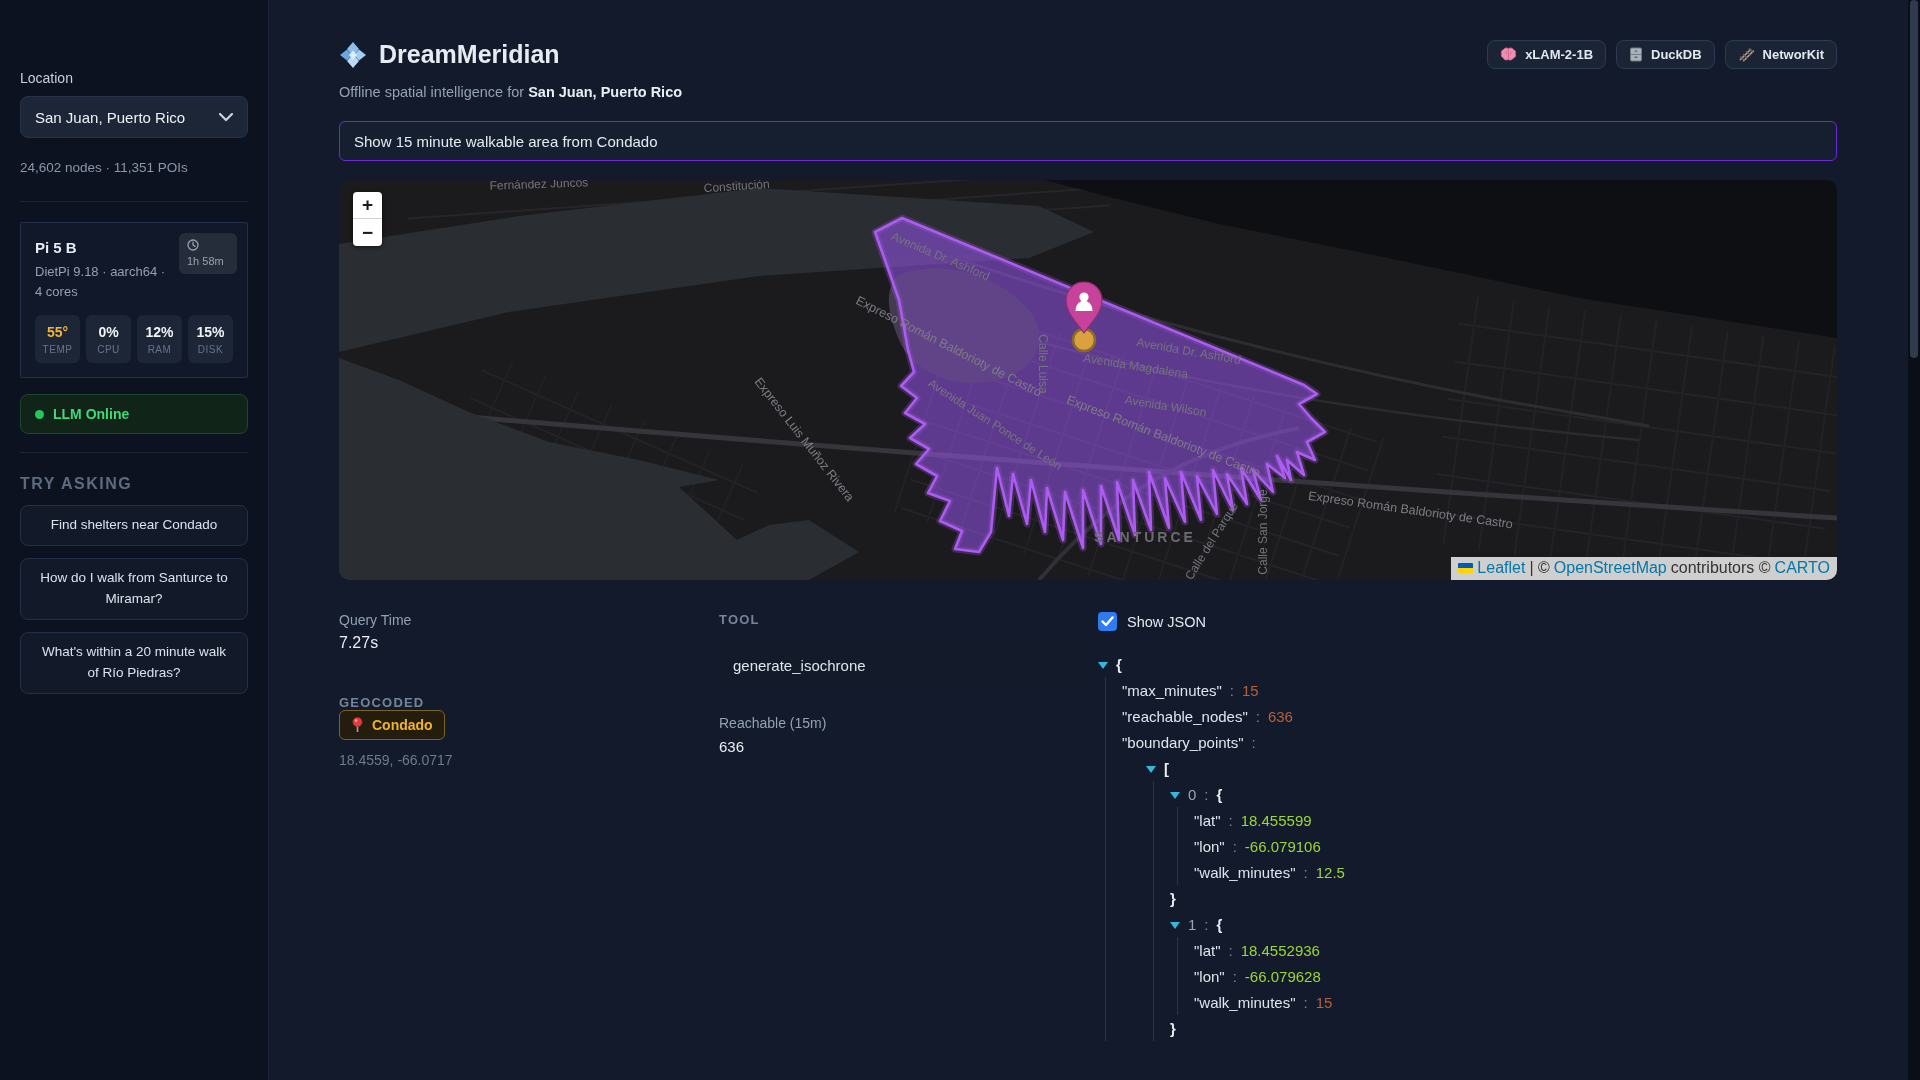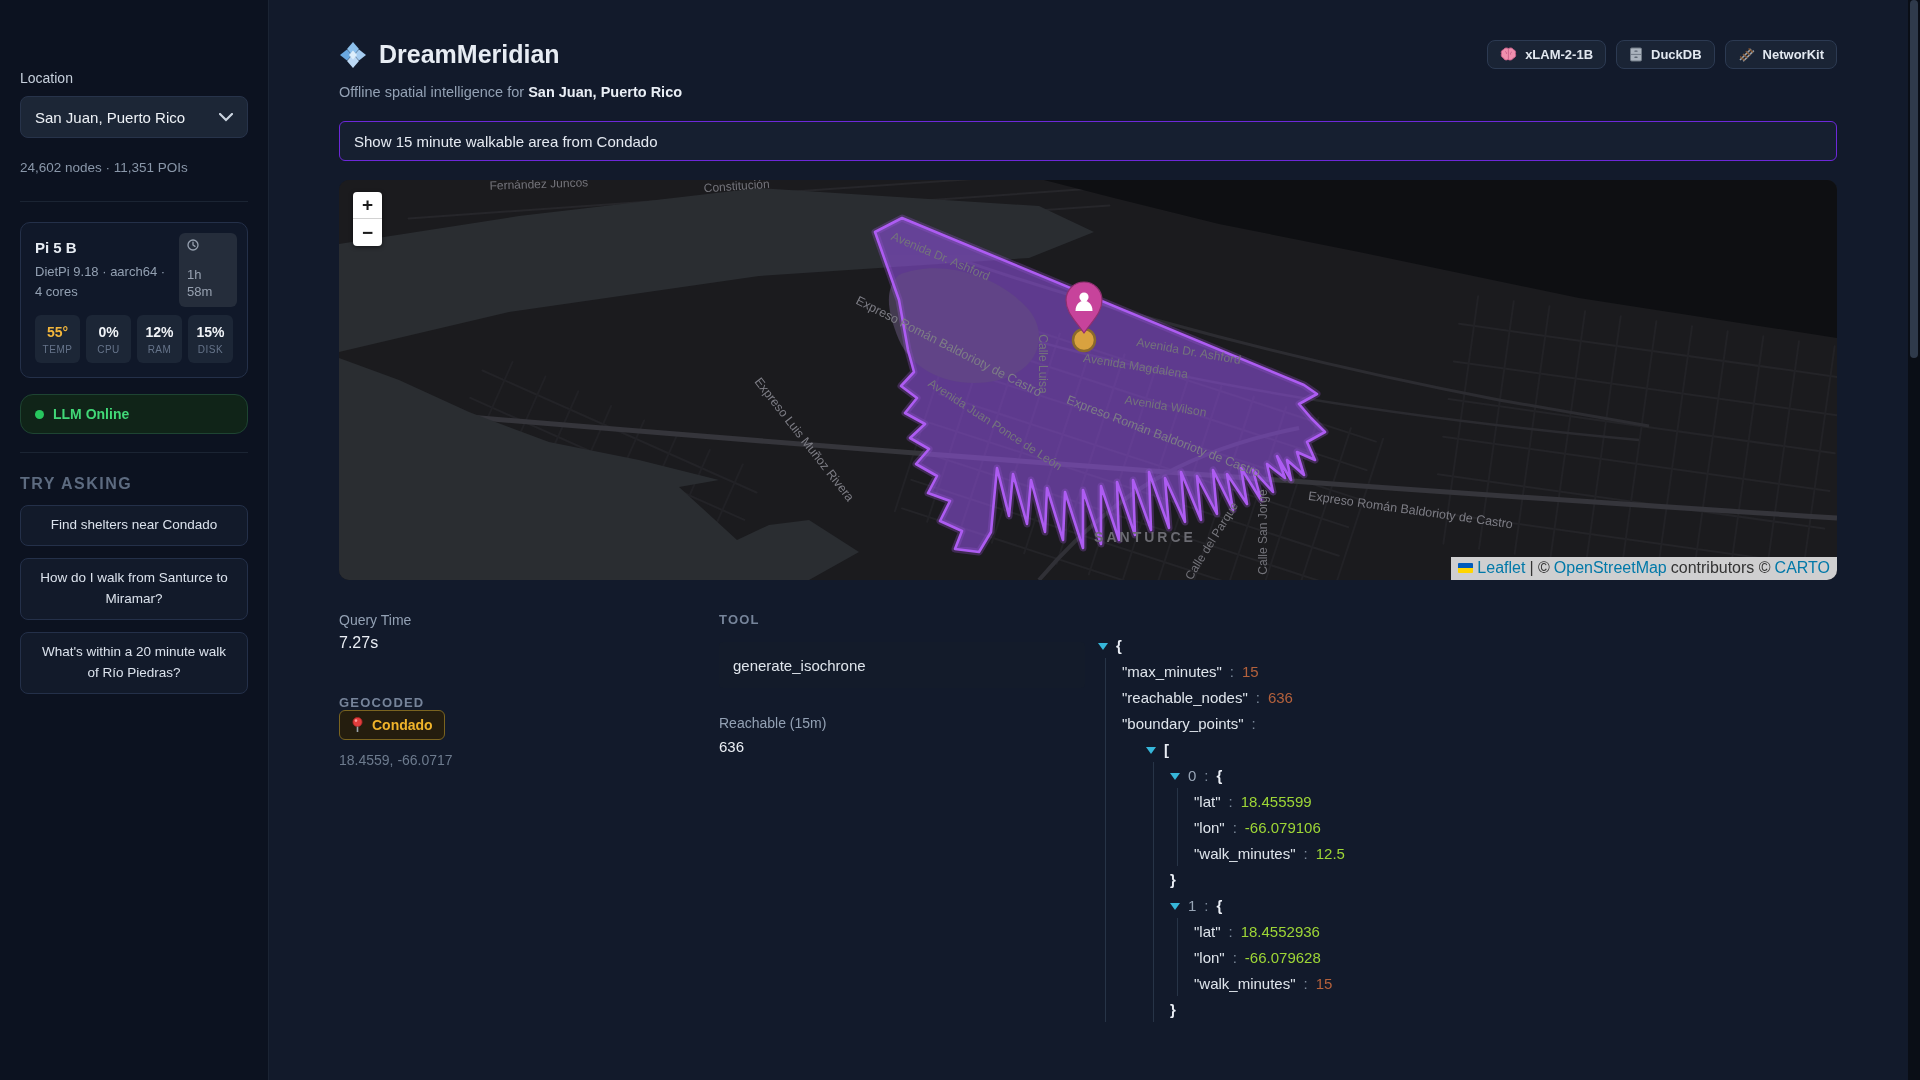--- a/index.html
+++ b/index.html
@@ -4,30 +4,30 @@
 <style>
   * { margin:0; padding:0; box-sizing:border-box; }
   html,body { width:1920px; height:1080px; overflow:hidden; background:#121a2b; font-family:"Liberation Sans",sans-serif; color:#e7ecf3; }
 
   
   .sidebar { position:fixed; left:0; top:0; width:269px; height:1080px; background:#0c1220; border-right:1px solid #1b2434; padding:70px 20px 0 20px; }
   .loc-label { font-size:14px; color:#c6cfdb; }
   .loc-select { margin-top:10px; height:42px; background:#1c2636; border:1px solid #27334a; border-radius:8px; display:flex; align-items:center; justify-content:space-between; padding:0 14px; font-size:15px; color:#eef2f7; cursor:pointer; }
   .nodes-line { margin-top:22px; font-size:13.5px; color:#8a97a9; }
   .sep { border:none; border-top:1px solid #1b2433; margin-top:26px; }
-  .pi-card { position:relative; margin-top:20px; border:1px solid #243049; border-radius:10px; padding:16px 14px 14px 14px; background:#101829; }
+  .pi-card { position:relative; margin-top:20px; border:1px solid #243049; border-radius:2px; padding:16px 14px 14px 14px; background:#101829; }
   .pi-name { font-size:15px; font-weight:bold; }
   .pi-os { margin-top:6px; font-size:13px; line-height:1.5; color:#93a0b2; padding-right:60px; }
-  .uptime { position:absolute; right:10px; top:10px; width:58px; background:rgba(44,52,66,.75); border-radius:6px; padding:6px 8px; font-size:13px; color:#97a1b0; line-height:1.3; display:flex; flex-wrap:wrap; align-items:center; gap:16px; }
+  .uptime { position:absolute; right:10px; top:10px; width:58px; background:rgba(44,52,66,.75); border-radius:6px; padding:6px 8px; font-size:11px; color:#97a1b0; line-height:1.3; display:flex; flex-wrap:wrap; align-items:center; gap:3px; }
   .tiles { display:grid; grid-template-columns:repeat(4,1fr); gap:6px; margin-top:14px; }
   .tile { background:#1c2636; border-radius:6px; text-align:center; padding:9px 2px 8px 2px; }
   .tile .v { font-size:14px; font-weight:bold; color:#f0f3f7; }
   .tile.amber .v { color:#f2b63c; }
   .tile .l { margin-top:4px; font-size:10px; letter-spacing:.5px; color:#66748a; }
-  .llm { margin-top:16px; background:#102418; border:1px solid #1e4432; border-radius:13px; padding:11px 14px; display:flex; align-items:center; gap:9px; font-size:14px; font-weight:bold; color:#41d877; }
+  .llm { margin-top:16px; background:#102418; border:1px solid #1e4432; border-radius:8px; padding:11px 14px; display:flex; align-items:center; gap:9px; font-size:14px; font-weight:bold; color:#41d877; }
   .llm .dot { width:9px; height:9px; border-radius:50%; background:#27c75e; }
   .try-label { margin-top:22px; font-size:16px; font-weight:bold; letter-spacing:1.5px; color:#5d6b80; }
   .sugg { margin-top:12px; width:100%; background:#121a2a; border:1px solid #243049; border-radius:8px; padding:9px 14px; font-size:13.5px; line-height:1.55; color:#dbe2ec; text-align:center; cursor:pointer; }
 
   
   .main { margin-left:269px; padding:40px 83px 0 70px; }
   .hdr { display:flex; align-items:center; justify-content:space-between; }
   .hdr-left { display:flex; align-items:center; gap:12px;justify-content:center; }
   .app-title { font-size:25px; font-weight:bold; }
   .badges { display:flex; gap:10px; }
@@ -321,20 +321,28 @@
     </div>
 
     <div>
       <div class="sec-label">TOOL</div>
       <div class="tool-box">generate_isochrone</div>
       <div class="reach-label">Reachable (15m)</div>
       <div class="reach-value">636</div>
     </div>
 
     <div>
+      <div class="chk-row">
+        <div class="chk">
+          <svg width="13" height="11" viewBox="0 0 13 11">
+              <polyline points="1.5,5.5 5,9 11.5,1.5" fill="none" stroke="#fff" stroke-width="2.4" stroke-linecap="round" stroke-linejoin="round"></polyline>
+            </svg>
+        </div>
+        <div class="chk-label">Show JSON</div>
+      </div>
 
       <div class="jtree">
         <div class="jrow">
             <span class="caret"></span>
             <span class="brace">{</span>
           </div>
         <div class="jlvl">
           <div class="jrow">
               <span class="jkey">"max_minutes"</span>
               <span class="jcolon">:</span>

